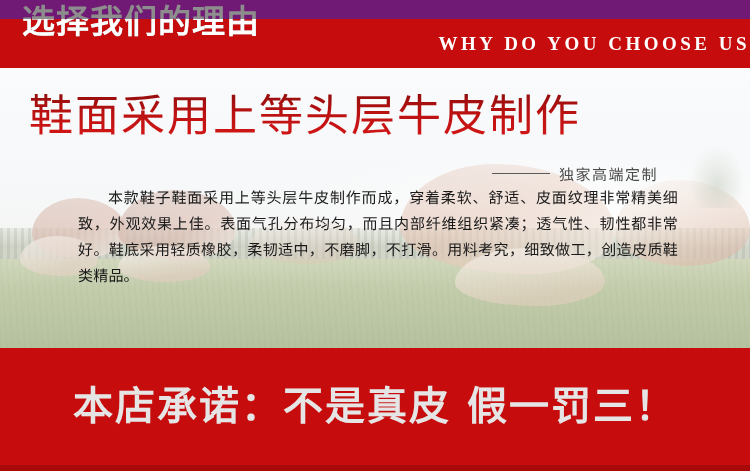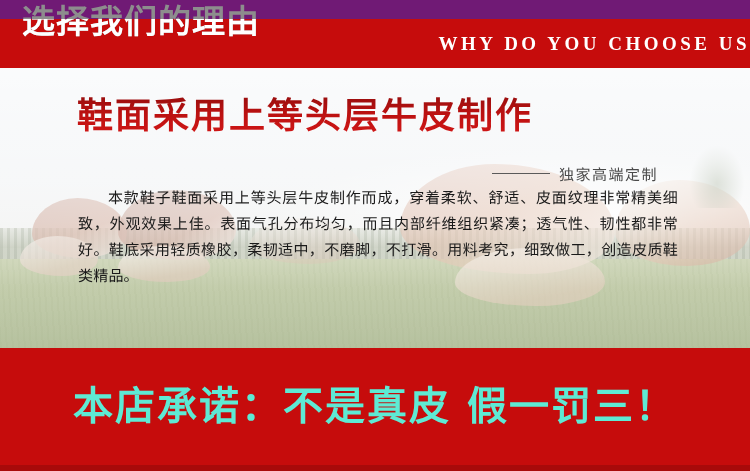--- a/index.html
+++ b/index.html
@@ -166,22 +166,22 @@
     inset: 0;
   }
 
   .headline {
     position: absolute;
     left: 0;
     top: 22px;
     width: 610px;
     text-align: center;
     font-family: "DejaVu Sans", "Liberation Sans", sans-serif;
-    font-size: 36px;
-    font-weight: 700;
+    font-size: 44px;
+    font-weight: 400;
     letter-spacing: 2px;
     line-height: 52px;
     color: #bb1111;
     background: linear-gradient(180deg, #8d0d0d 0%, #bb1111 45%, #d81818 100%);
     -webkit-background-clip: text;
     background-clip: text;
     -webkit-text-fill-color: transparent;
   }
 
   .subline {
@@ -236,21 +236,21 @@
     background: #a80a0a;
   }
   .bottom-cn {
     position: absolute;
     left: 0;
     top: 0;
     width: 750px;
     height: 117px;
     line-height: 117px;
     text-align: center;
-    color: #5eead4;
+    color: #e5e5e5;
     font-family: "DejaVu Sans", "Liberation Sans", sans-serif;
     font-size: 40px;
     font-weight: 700;
     letter-spacing: 2px;
     white-space: nowrap;
   }
 </style>
 </head>
 <body>
 

